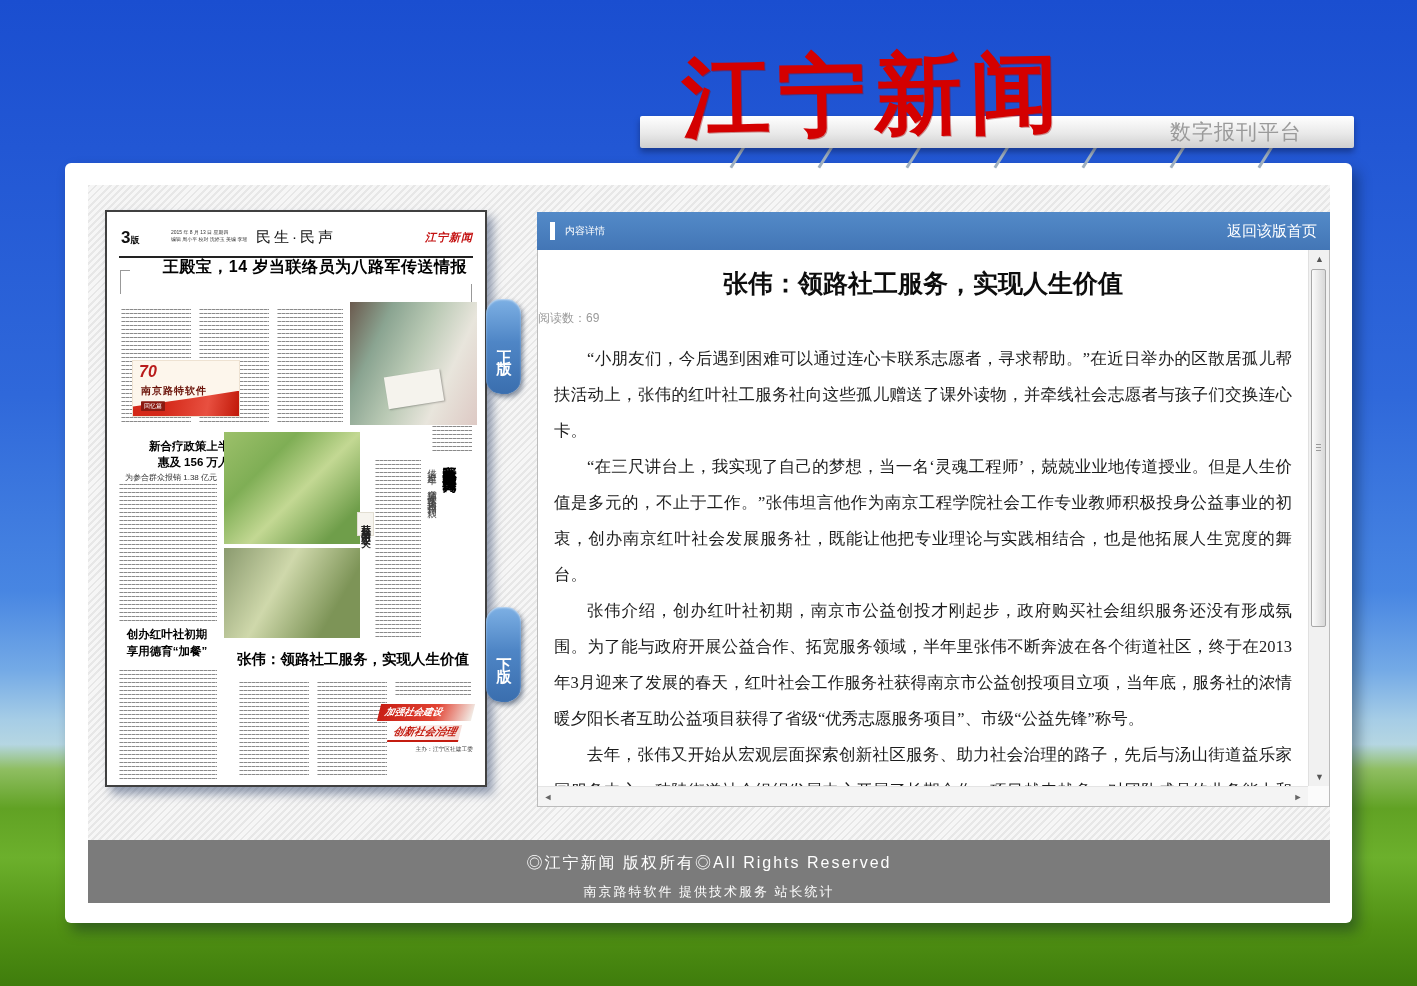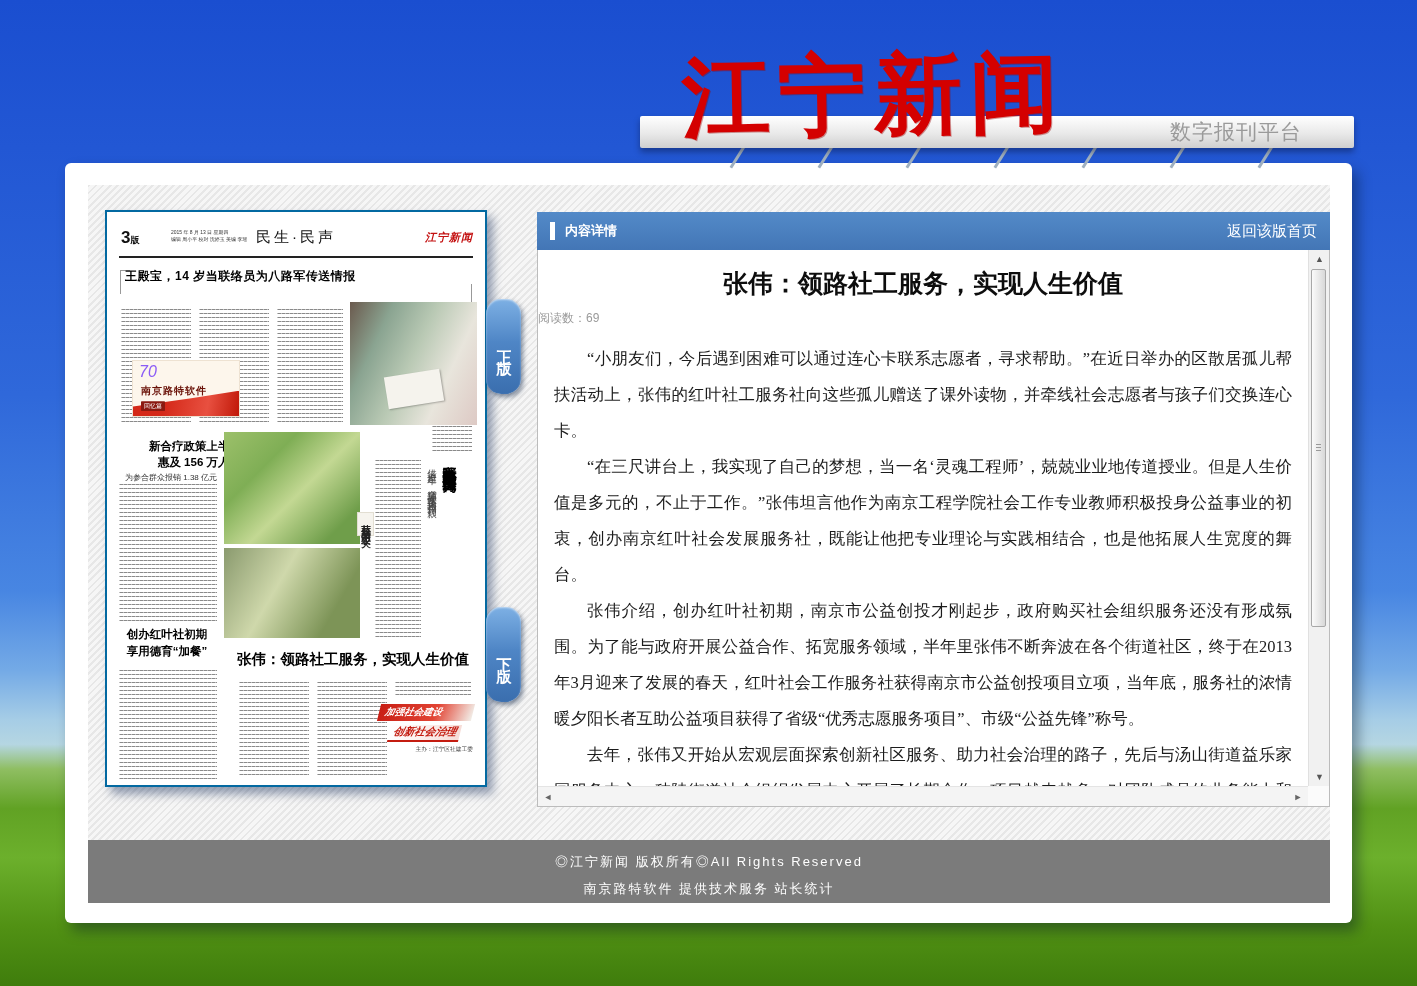--- a/index.html
+++ b/index.html
@@ -47,44 +47,44 @@
   .texture {
     position:absolute; left:23px; top:22px; width:1242px; height:718px;
     background:repeating-linear-gradient(135deg,#e7e7e7 0 2px,#f6f6f6 2px 5px);
   }
 
   
   .footer-bar {
     position:absolute; left:23px; top:677px; width:1242px; height:63px;
     background:#7b7b7b; color:#ffffff; text-align:center;
   }
-  .footer-line1 { margin-top:13px; font-size:13px; letter-spacing:2px; }
+  .footer-line1 { margin-top:13px; font-size:16px; letter-spacing:2px; }
   .footer-line2 { margin-top:9px; font-size:13px; letter-spacing:2px; }
 
   
   .paper {
     position:absolute; left:40px; top:47px; width:382px; height:577px;
-    background:#ffffff; border:2px solid #0369a1;
+    background:#ffffff; border:2px solid #404040;
     box-shadow:6px 7px 9px rgba(50,70,110,.5);
   }
   .paper .pg-no { position:absolute; left:14px; top:16px; font-size:17px; font-weight:bold; color:#111; }
   .paper .pg-no small { font-size:9px; font-weight:bold; }
   .paper .dateline {
     position:absolute; left:64px; top:17px; width:190px;
     font-size:8px; color:#333; line-height:1.5;
     transform:scale(.62); transform-origin:left top; white-space:nowrap;
   }
   .paper .section { position:absolute; left:0; right:0; top:16px; text-align:center;
     font-size:15px; font-weight:normal; letter-spacing:3px; color:#111; }
   .paper .mast-right { position:absolute; right:12px; top:18px; font-size:11px; color:#c41212;
     font-family:"Liberation Serif",serif; font-style:italic; font-weight:bold; letter-spacing:1px; }
   .paper .rule { position:absolute; left:12px; right:12px; top:44px; height:2px; background:#222; }
 
-  .paper .headline1 { position:absolute; left:18px; right:18px; top:56px; text-align:left;
-    font-size:12px; font-weight:bold; color:#000; letter-spacing:0.5px; white-space:nowrap; }
+  .paper .headline1 { position:absolute; left:18px; right:18px; top:45px; text-align:right;
+    font-size:16px; font-weight:bold; color:#000; letter-spacing:0.5px; white-space:nowrap; }
   .brk-l { position:absolute; left:13px; top:58px; width:10px; height:24px;
     border-left:1px solid #999; border-top:1px solid #999; }
   .brk-r { position:absolute; right:13px; top:72px; width:10px; height:24px;
     border-right:1px solid #999; border-bottom:1px solid #999; }
 
   .mt {
     background-image:
       repeating-linear-gradient(to right, rgba(255,255,255,.45) 0 1px, transparent 1px 4px),
       repeating-linear-gradient(to bottom, #8a8a8a 0 1px, transparent 1px 4px);
   }
@@ -93,22 +93,22 @@
     background:linear-gradient(115deg,#6b5a4e 0%,#8aa491 24%,#b9c9b4 48%,#e8e5dc 72%,#ddc9c4 100%);
   }
   .photo-oldman::after { content:""; position:absolute; left:28%; bottom:16%; width:44%; height:26%;
     background:#f5f3ed; transform:rotate(-9deg); box-shadow:1px 1px 2px rgba(0,0,0,.3); }
 
   .badge70 { position:absolute; left:25px; top:148px; width:108px; height:57px;
     background:#fdf6ec; overflow:hidden; border:1px solid #eee2d2; }
   .badge70::after { content:""; position:absolute; left:0; bottom:0; width:100%; height:46%;
     background:linear-gradient(100deg,#d42818 30%,#e85040 70%, #c01808); 
     clip-path:polygon(0 62%, 55% 30%, 100% 0, 100% 100%, 0 100%); }
-  .b70num { position:absolute; left:6px; top:2px; font-size:16px; font-weight:normal;
-    font-style:italic; color:#8b5cf6; z-index:2; }
+  .b70num { position:absolute; left:6px; top:2px; font-size:16px; font-weight:bold;
+    font-style:italic; color:#b91c1c; z-index:2; }
   .b70title { position:absolute; left:8px; top:23px; font-size:10px; font-weight:bold;
     color:#6a1208; z-index:2; letter-spacing:1px; }
   .b70tag { position:absolute; left:8px; bottom:5px; background:#8b1a10; color:#fff;
     font-size:8px; transform:scale(.75); transform-origin:left bottom;
     padding:1px 4px; z-index:3; border-radius:1px; }
 
   .st2-title { position:absolute; left:10px; top:226px; width:100px; text-align:right;
     font-size:11.5px; font-weight:bold; color:#000; line-height:1.4;margin-left:24px; }
   .st2-sub { position:absolute; left:10px; top:260px; width:100px; text-align:right;
     font-size:8px; color:#333; }
@@ -152,21 +152,21 @@
   .nav-next { top:444px; }
 
   
   .panel-header {
     position:absolute; left:472px; top:49px; width:793px; height:38px;
     background:linear-gradient(#5488c6,#45799f0); background-color:#4a7dbd;
     background:linear-gradient(180deg,#538ac8,#4376b6);
     color:#fff;
   }
   .ph-accent { position:absolute; left:13px; top:10px; width:5px; height:18px; background:#fff; }
-  .ph-title { position:absolute; left:28px; top:0; line-height:38px; font-size:13px; font-weight:bold; }
+  .ph-title { position:absolute; left:28px; top:0; line-height:38px; font-size:10px; font-weight:normal; }
   .ph-back { position:absolute; right:13px; top:0; line-height:38px; font-size:15px;
     color:#fff; cursor:pointer; }
 
   .panel-body {
     position:absolute; left:472px; top:87px; width:793px; height:557px;
     background:#ffffff; border:1px solid #bcbcbc; border-top:none;
   }
   .article-area { position:absolute; left:0; top:0; right:21px; bottom:20px; overflow:hidden; }
   .article-title { margin-top:17px; text-align:center; font-size:25px; font-weight:bold; color:#0d0d0d; }
   .article-meta { margin-top:10px; text-align:left; font-size:12px; color:#9a9a9a; }

